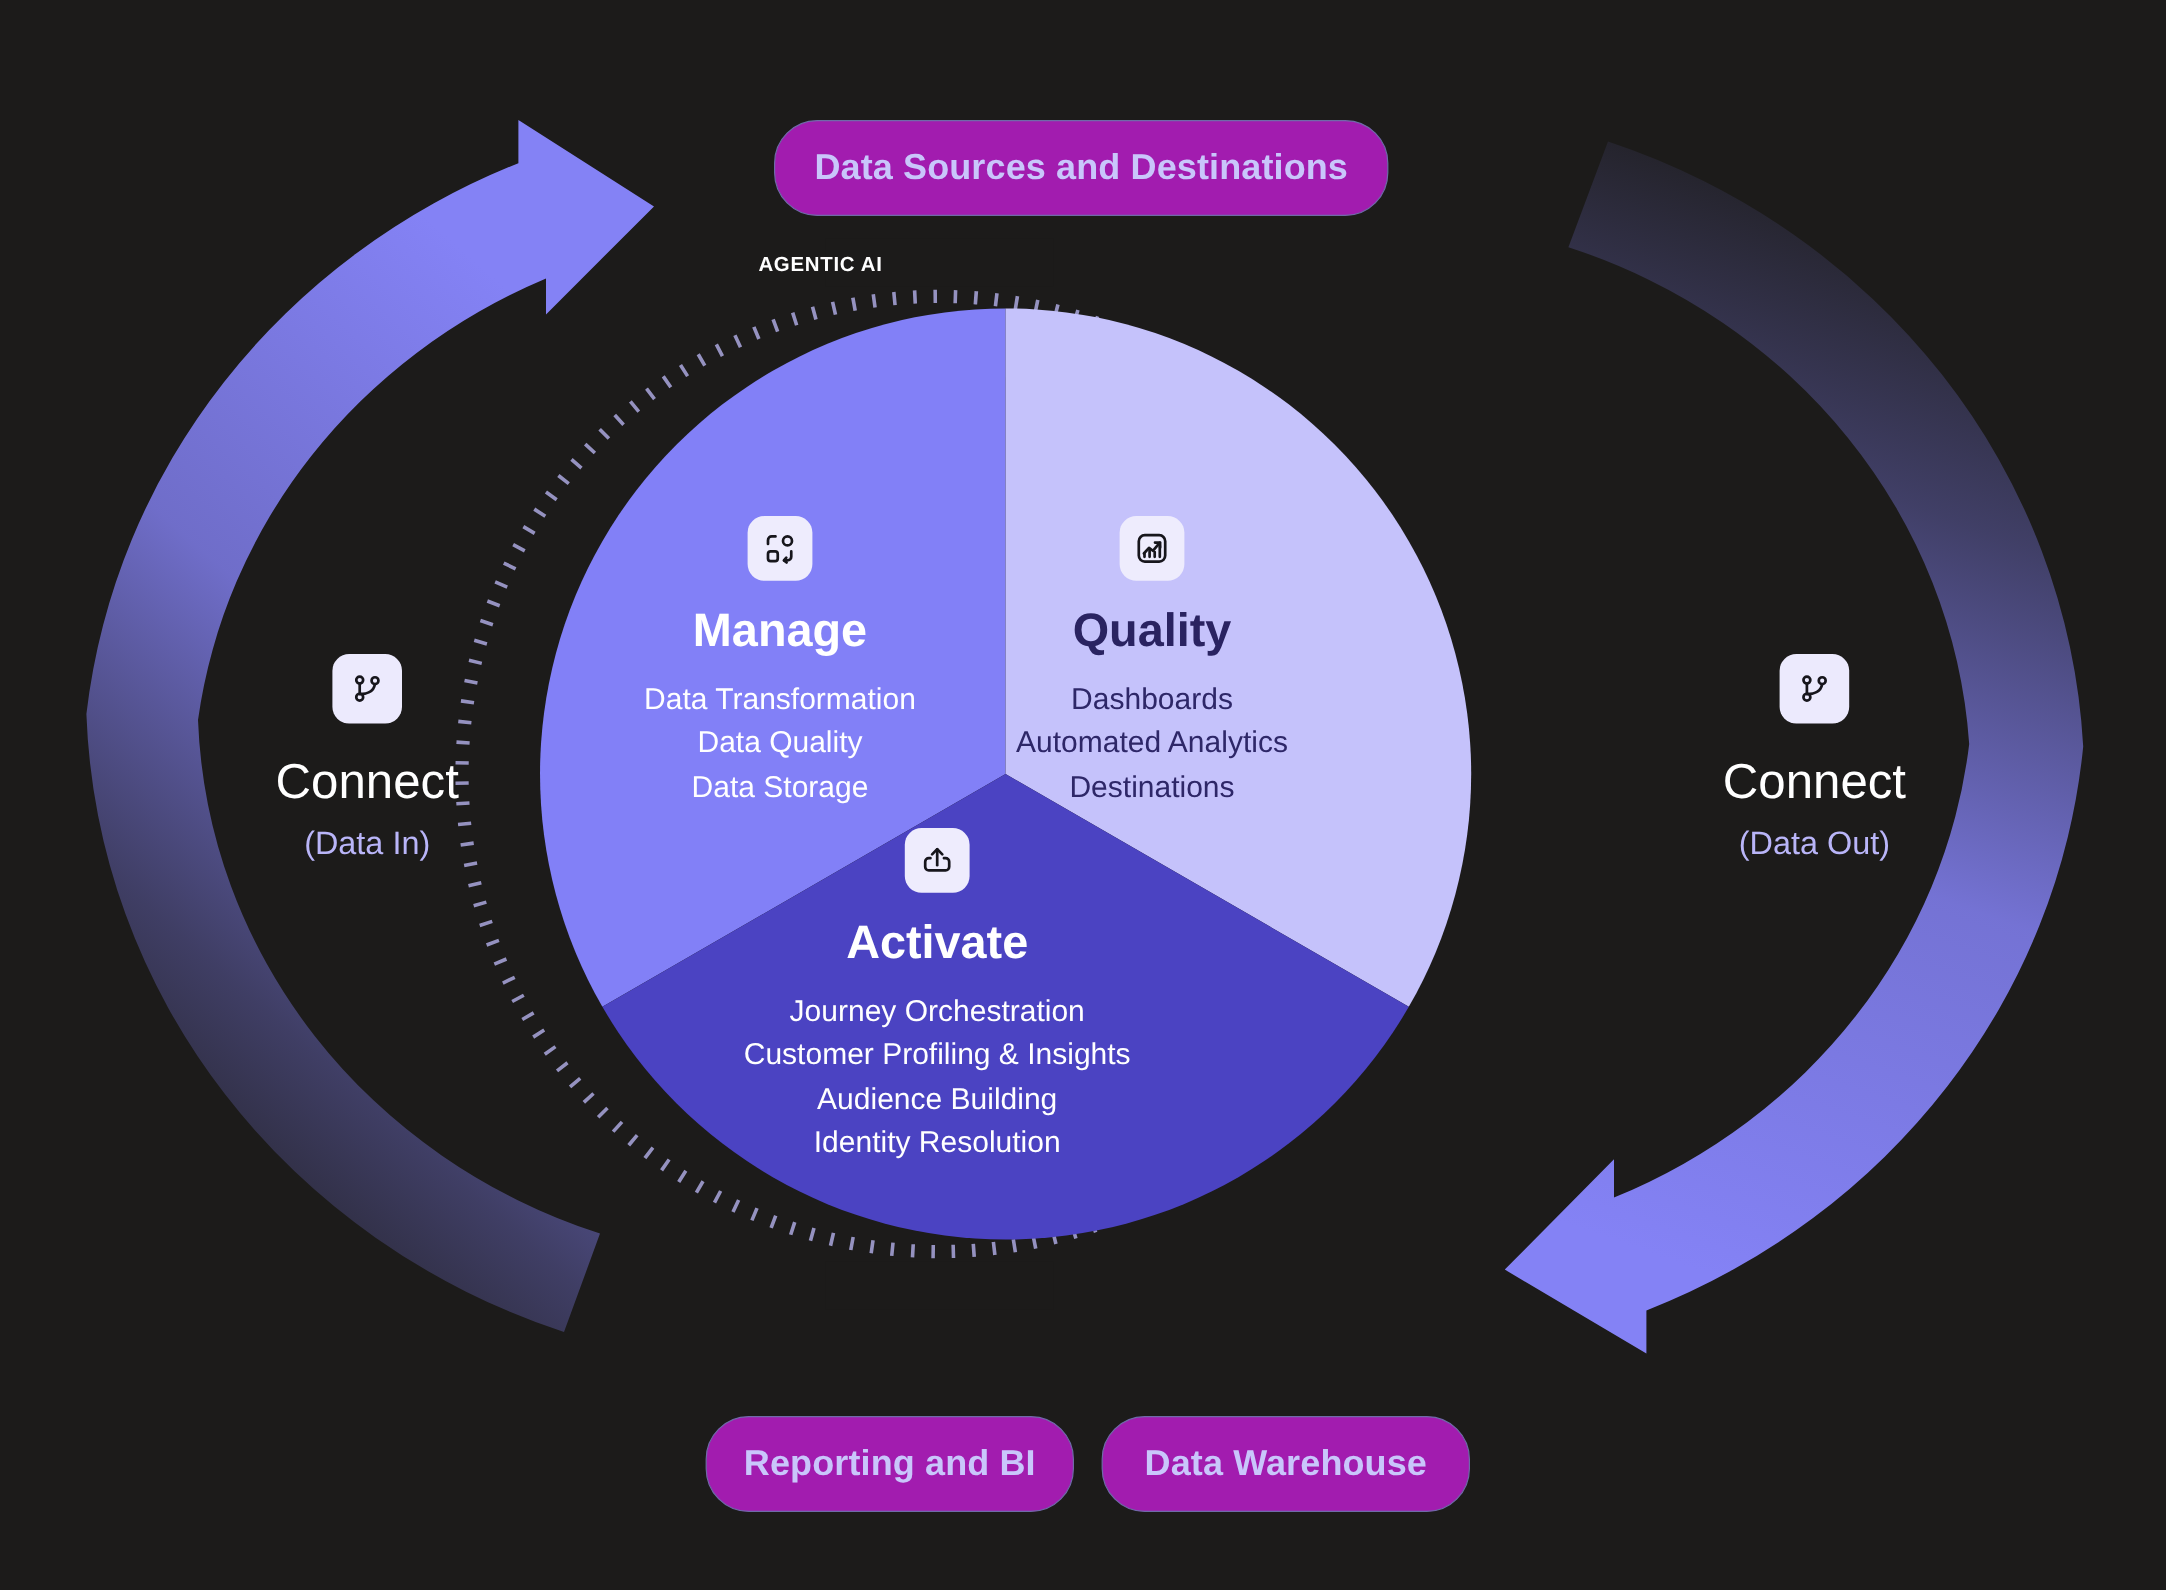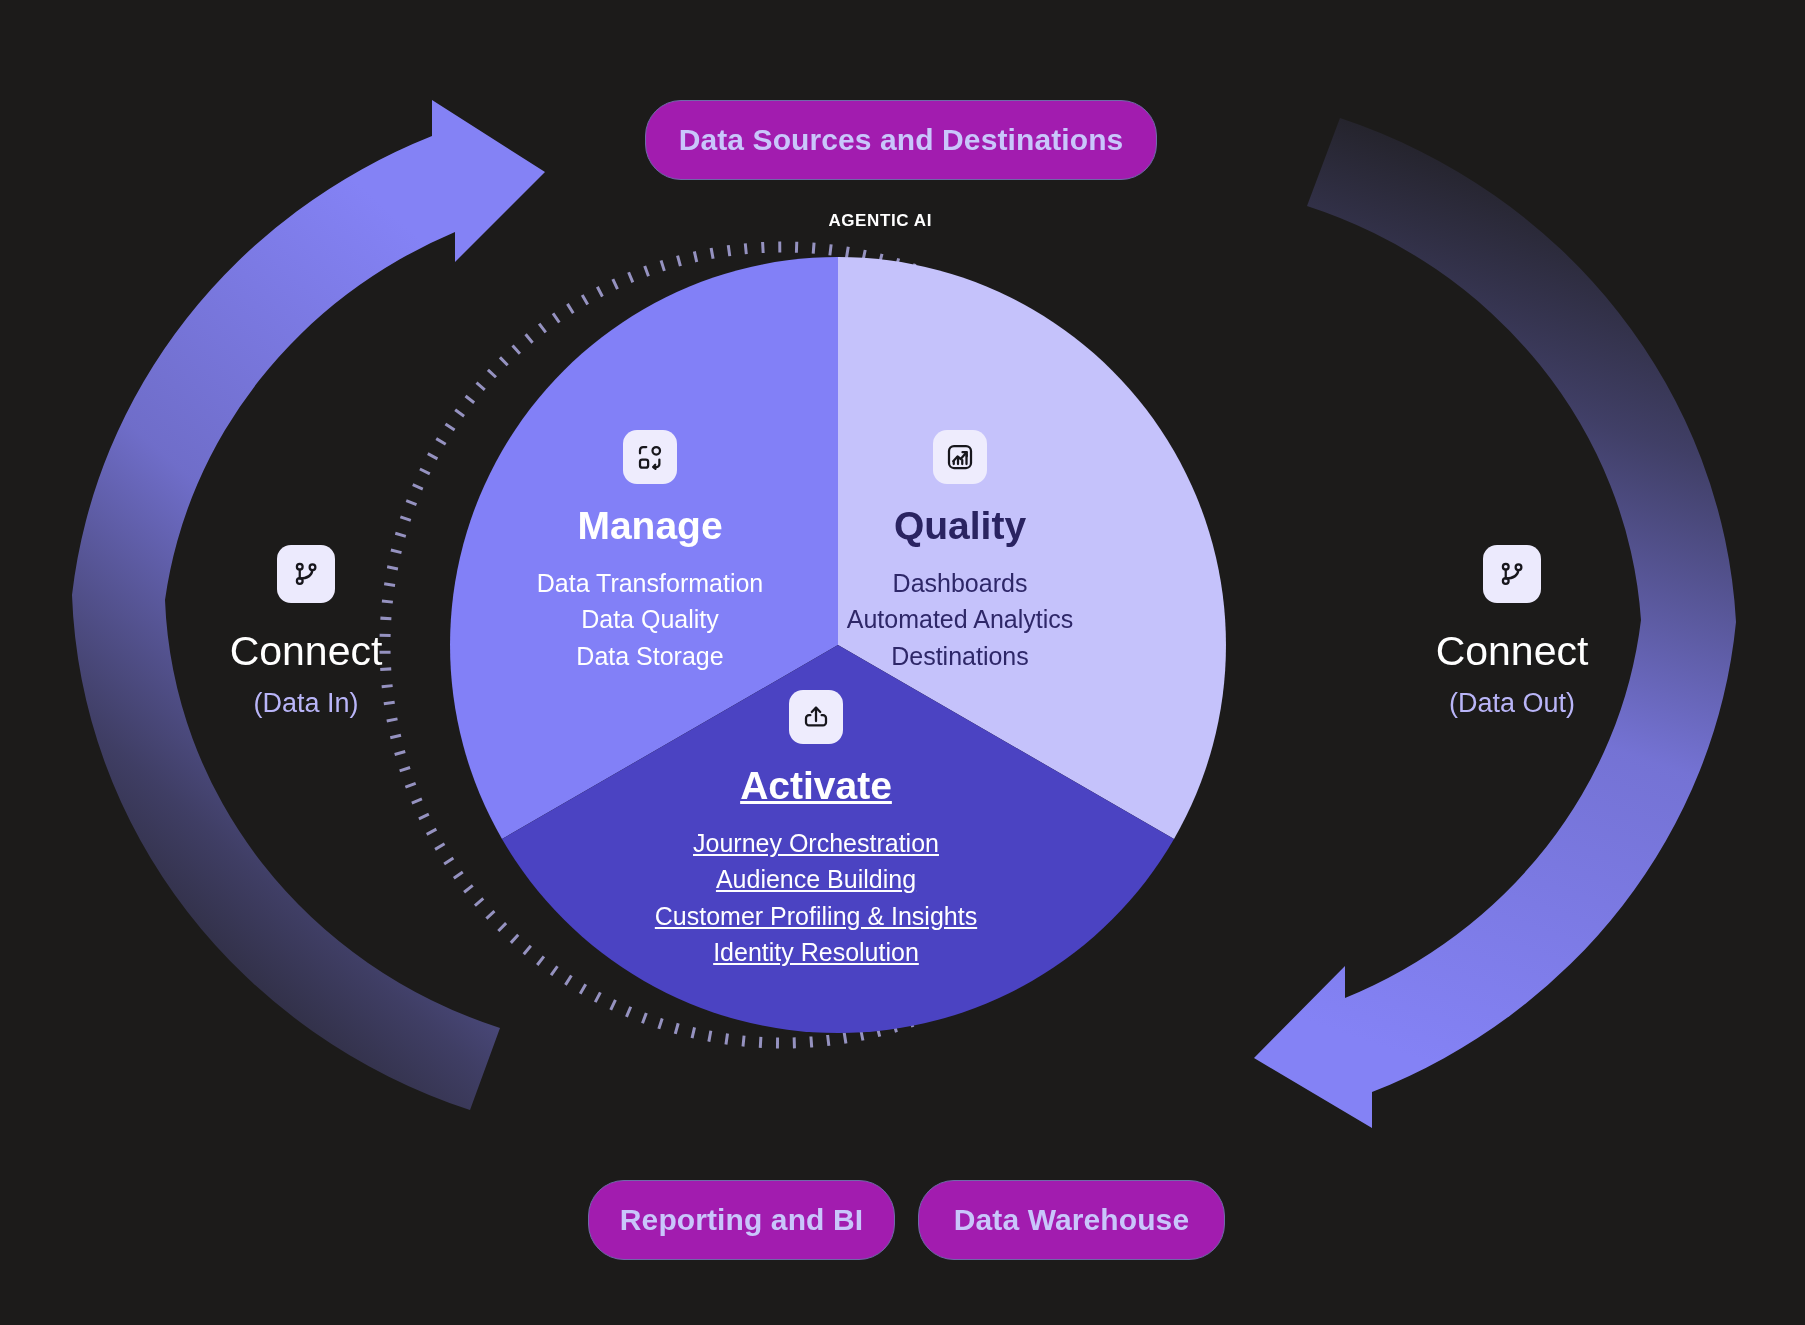--- a/index.html
+++ b/index.html
@@ -58,26 +58,26 @@
   .seg-label{position:absolute;text-align:center;}
   .seg-label .iconbox{
     width:54px;height:54px;border-radius:14px;background:#eeecfd;
     margin:0 auto 22px auto;display:flex;align-items:center;justify-content:center;
   }
   .seg-label .name{font-size:39px;font-weight:700;line-height:1;margin-bottom:20px;}
   .seg-label .items{font-size:25px;line-height:1.45;font-weight:400;}
 
   #lbl-manage{left:485px;top:430px;width:330px;color:#ffffff;}
   #lbl-analyze{left:795px;top:430px;width:330px;color:#262059;}
-  #lbl-activate{left:601px;top:690px;width:430px;color:#ffffff;text-decoration:underline;}
+  #lbl-activate{left:566px;top:690px;width:430px;color:#ffffff;}
   #lbl-analyze .name{color:#2a2361;}
   #lbl-analyze .items{color:#2e2768;}
 
   .agentic{
-    position:absolute;width:300px;text-align:right;
+    position:absolute;width:300px;text-align:left;
     font-size:17px;font-weight:700;letter-spacing:.6px;
   }
   #agentic-top{left:632px;top:211px;color:#ffffff;}
   #agentic-bottom{left:632px;top:938px;color:#c6c3fa;}
 </style>
 </head>
 <body>
 
 <div id="stage">
 
@@ -186,22 +186,22 @@
     <div class="iconbox">
       <svg width="30" height="30" viewBox="0 0 24 24" fill="none" stroke="#17161c" stroke-width="1.8" stroke-linecap="round" stroke-linejoin="round">
         <path d="M7.5 10.5 H6.4 A2.4 2.4 0 0 0 4 12.9 v3.4 A2.4 2.4 0 0 0 6.4 18.7 h11.2 A2.4 2.4 0 0 0 20 16.3 v-3.4 a2.4 2.4 0 0 0 -2.4 -2.4 H16.5"></path>
         <path d="M12 15.2 V4.6"></path>
         <path d="M8.6 8 L12 4.5 L15.4 8"></path>
       </svg>
     </div>
     <div class="name">Activate</div>
     <div class="items">
       <div>Journey Orchestration</div>
+      <div>Customer Profiling &amp; Insights</div>
       <div>Audience Building</div>
-      <div>Customer Profiling &amp; Insights</div>
       <div>Identity Resolution</div>
     </div>
   </div>
 
   <div class="pill" id="pill-sources">Data Sources and Destinations</div>
   <div class="pill" id="pill-reporting">Reporting and BI</div>
   <div class="pill" id="pill-warehouse">Data Warehouse</div>
 
   <div class="connect" id="connect-in">
     <div class="iconbox">

